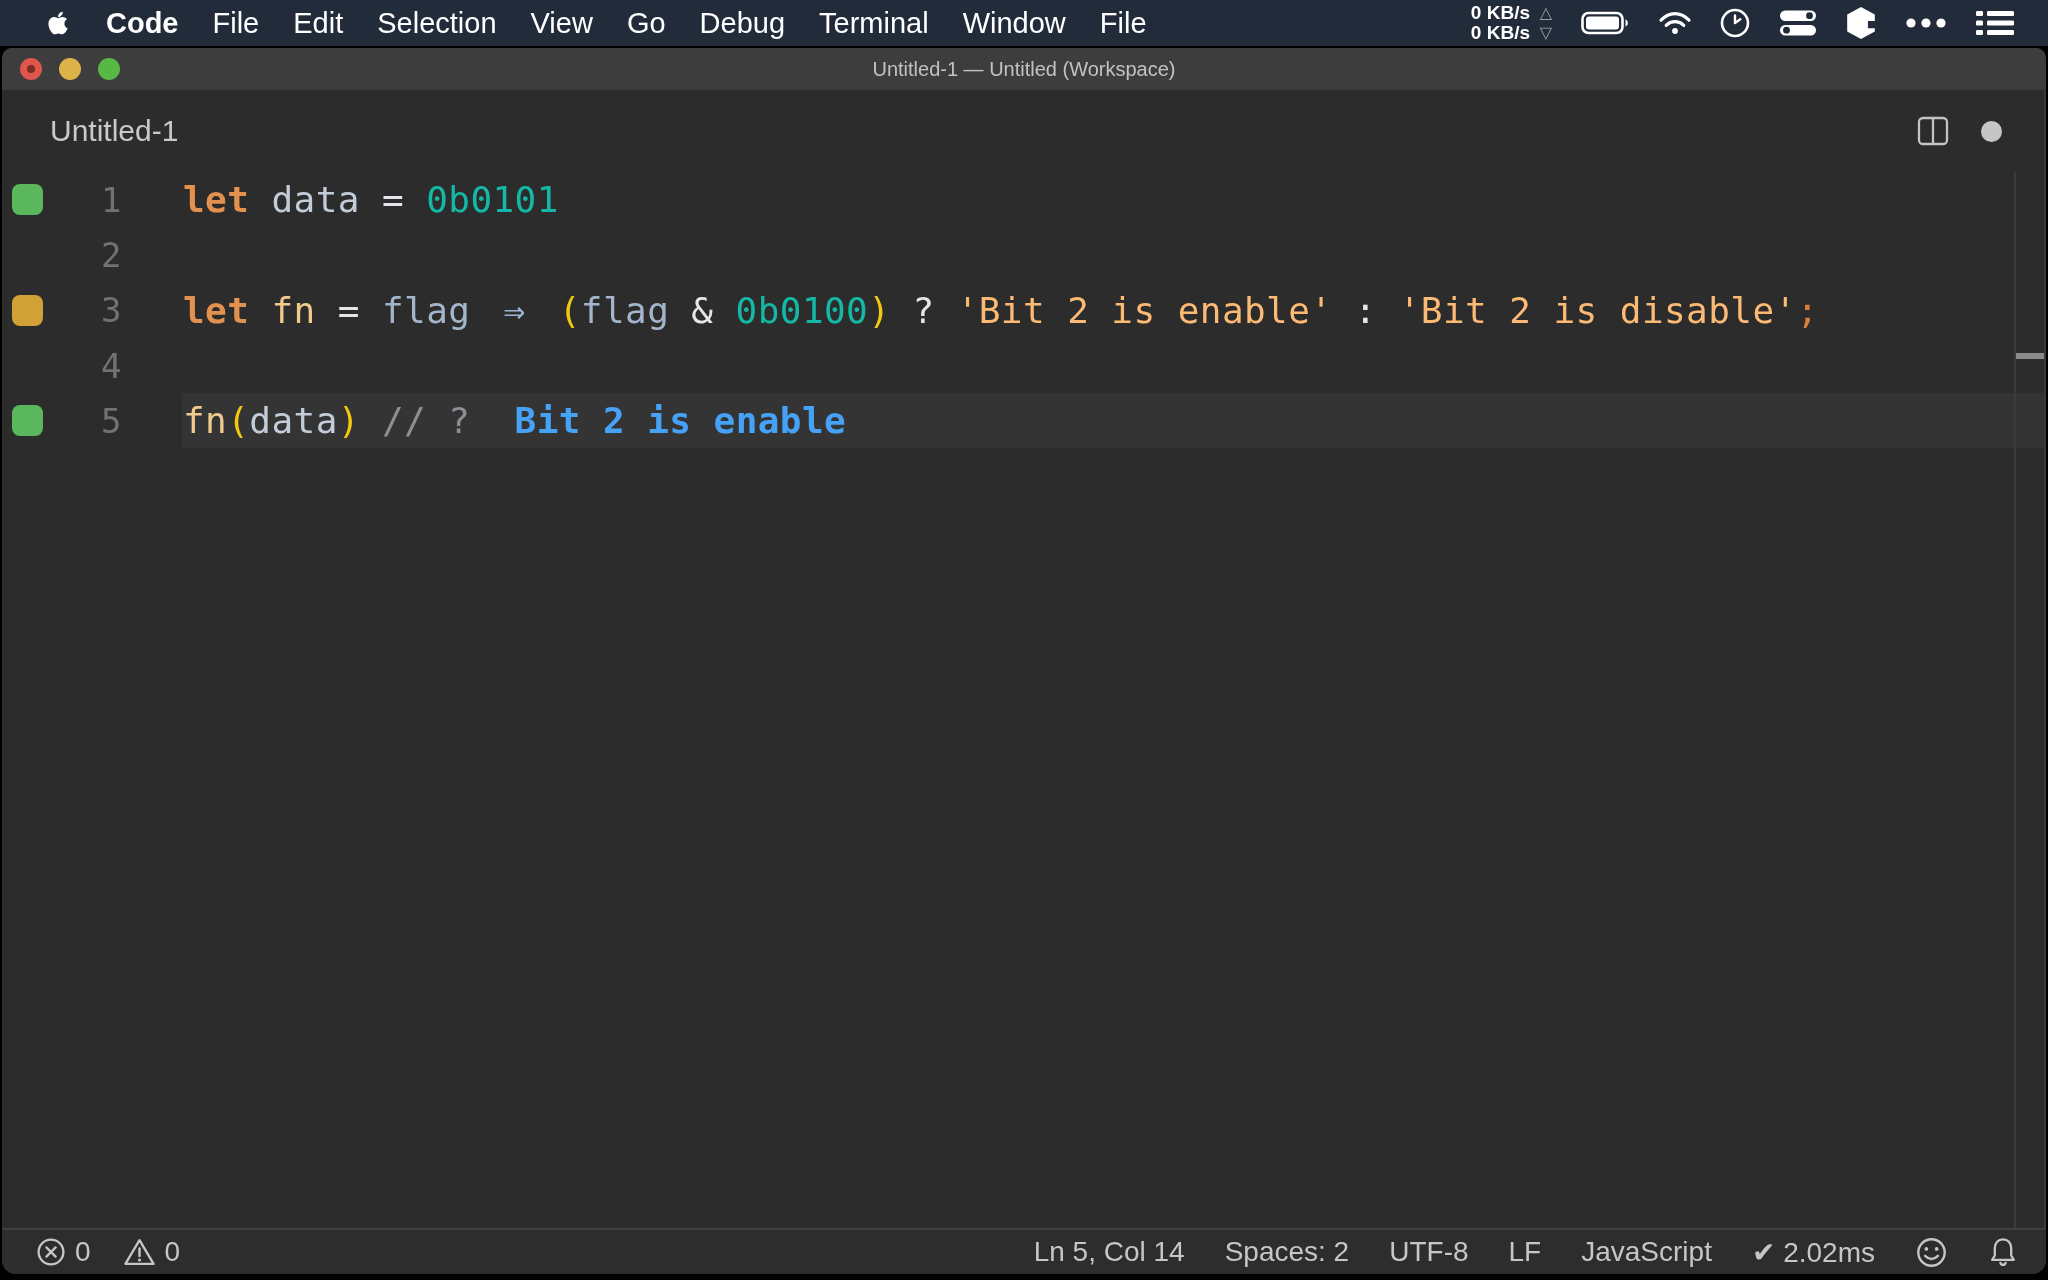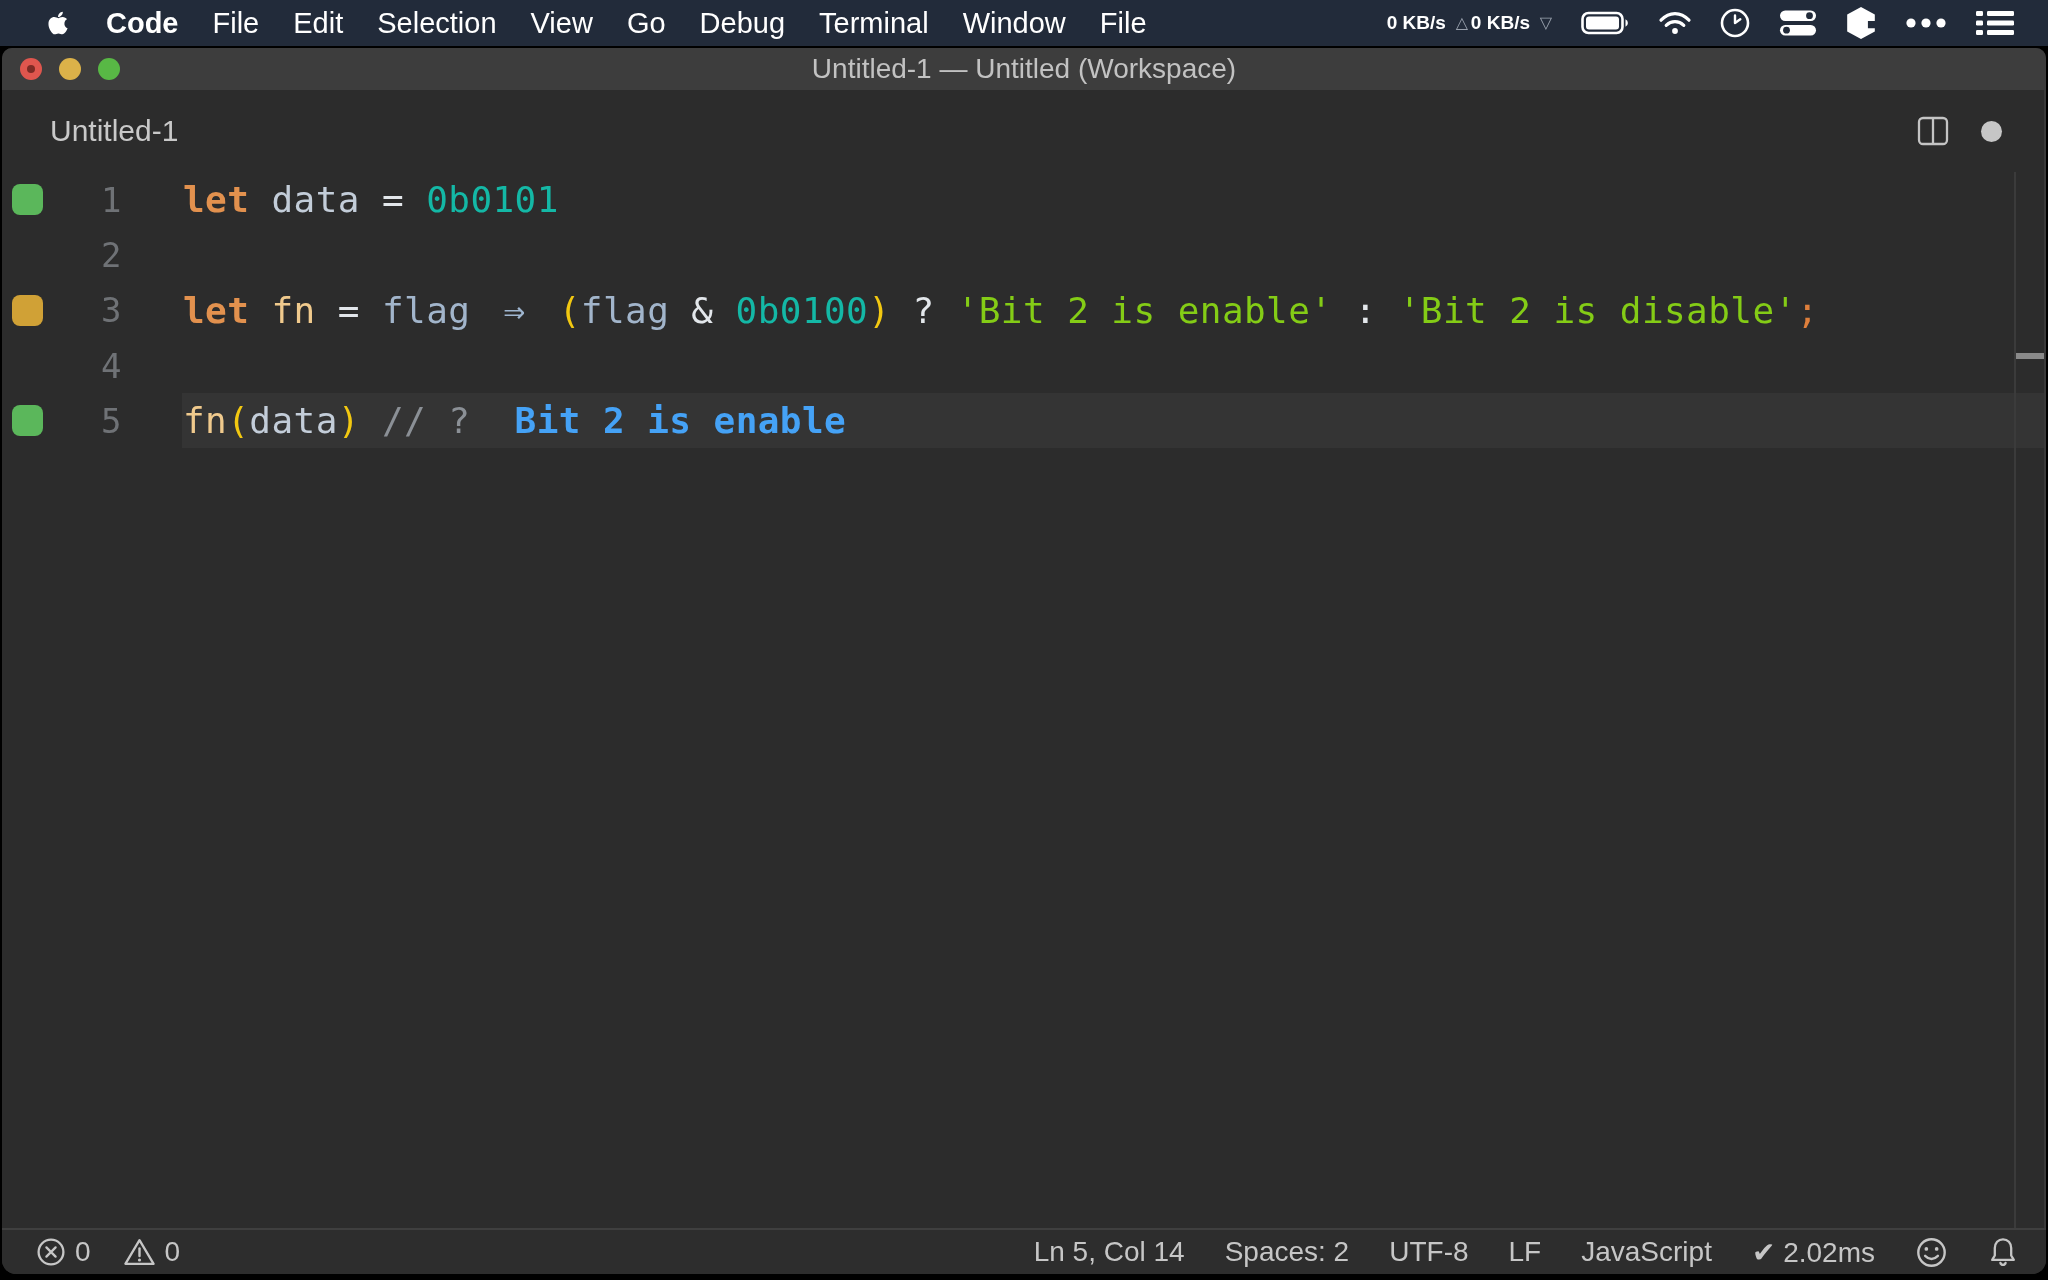--- a/index.html
+++ b/index.html
@@ -9,21 +9,21 @@
   
   .menubar { position:absolute; left:0; top:0; width:2048px; height:46px;
              background:#222b3a; display:flex; align-items:center; padding:0 27px; }
   .apple { width:22px; height:26px; margin:0 20px 0 20px; flex:none; }
   .menu-items { display:flex; align-items:center; height:100%; }
   .menu-item { color:#ffffff; font-size:29px; padding:0 17px; height:100%;
                display:flex; align-items:center; cursor:default; }
   .menu-item.bold { font-weight:700; }
   .menubar-spacer { flex:1; }
   .net-widget { display:flex; align-items:center; margin-right:26px; }
-  .net-col { display:flex; flex-direction:row; align-items:center;margin-left:28px; }
+  .net-col { display:flex; flex-direction:column; align-items:center;margin-left:28px; }
   .net-row { display:flex; align-items:center; line-height:20px; }
   .net-val { color:#ffffff; font-size:19px; font-weight:700; }
   .net-arrow { color:#99a1ad; font-size:16px; margin-left:7px; width:18px; text-align:center; }
   .tray { display:flex; align-items:center; gap:27px; margin-right:6px; }
   .tray-icon { display:flex; align-items:center; justify-content:center; }
 
   
   .window { position:absolute; left:2px; top:48px; width:2044px; height:1226px;
             background:#2c2c2c; border-radius:10px 10px 14px 14px; overflow:hidden;
             display:flex; flex-direction:column; }
@@ -34,21 +34,21 @@
   .titlebar { height:42px; background:#3d3d3d; position:relative; flex:none;
               display:flex; align-items:center; justify-content:center; }
   .traffic { position:absolute; left:18px; top:0; height:100%;
              display:flex; align-items:center; gap:17px; }
   .tl { width:22px; height:22px; border-radius:50%; position:relative; }
   .tl-red { background:#df564e; }
   .tl-red::after { content:""; position:absolute; left:7px; top:7px; width:8px; height:8px;
                    border-radius:50%; background:#7d2b25; }
   .tl-yellow { background:#dcb249; }
   .tl-green { background:#58b845; }
-  .window-title { color:#c2c2c2; font-size:28px; }
+  .window-title { color:#c2c2c2; font-size:20px; }
 
   
   .tabrow { height:82px; position:relative; flex:none; }
   .tab-label { position:absolute; left:48px; top:0; height:100%;
                display:flex; align-items:center; color:#c9c9c9; font-size:30px; }
   .editor-actions { position:absolute; right:44px; top:0; height:100%;
                     display:flex; align-items:center; gap:32px; }
   .dirty-dot { width:21px; height:21px; border-radius:50%; background:#c6c6c6; }
 
   
@@ -64,21 +64,21 @@
   .num-cell { width:64px; flex:none; text-align:right; color:#6f7276; font-size:34px; z-index:1; }
   .code-cell { padding-left:61px; white-space:pre; z-index:1; }
   .tk-kw      { color:#e2914e; font-weight:700; }
   .tk-fn      { color:#f0ca8d; }
   .tk-var     { color:#c3cdd9; }
   .tk-param   { color:#a2b5cb;margin-top:32px; }
   .tk-op      { color:#e3e7eb; }
   .tk-arrow   { color:#9fb6d0; padding:0 11px; }
   .tk-paren   { color:#f2c811; }
   .tk-num     { color:#14b8a6; }
-  .tk-str     { color:#84cc16;text-align:right; }
+  .tk-str     { color:#fdba74;text-align:right; }
   .tk-semi    { color:#de7f3c; }
   .tk-comment { color:#8b9096; }
   .tk-quokka  { color:#45a2f6; font-weight:700; }
   .tk-plain   { color:#c3cdd9; }
   .overview-line { position:absolute; left:2012px; top:0; bottom:0; width:2px;
                    background:#3b3b3b; z-index:2; }
   .overview-mark { position:absolute; left:2014px; right:0; top:181px; height:6px;
                    background:#8a8a8a; z-index:3; }
 
   

